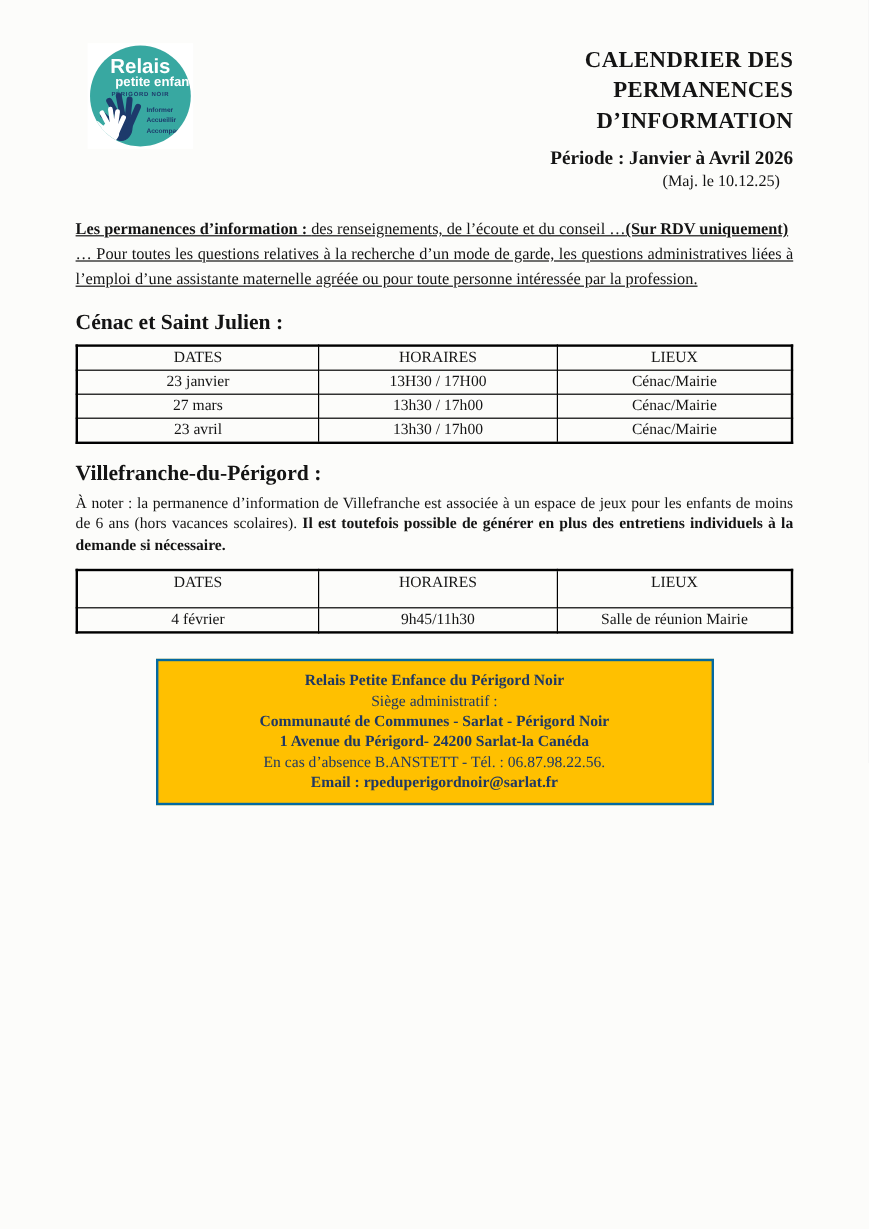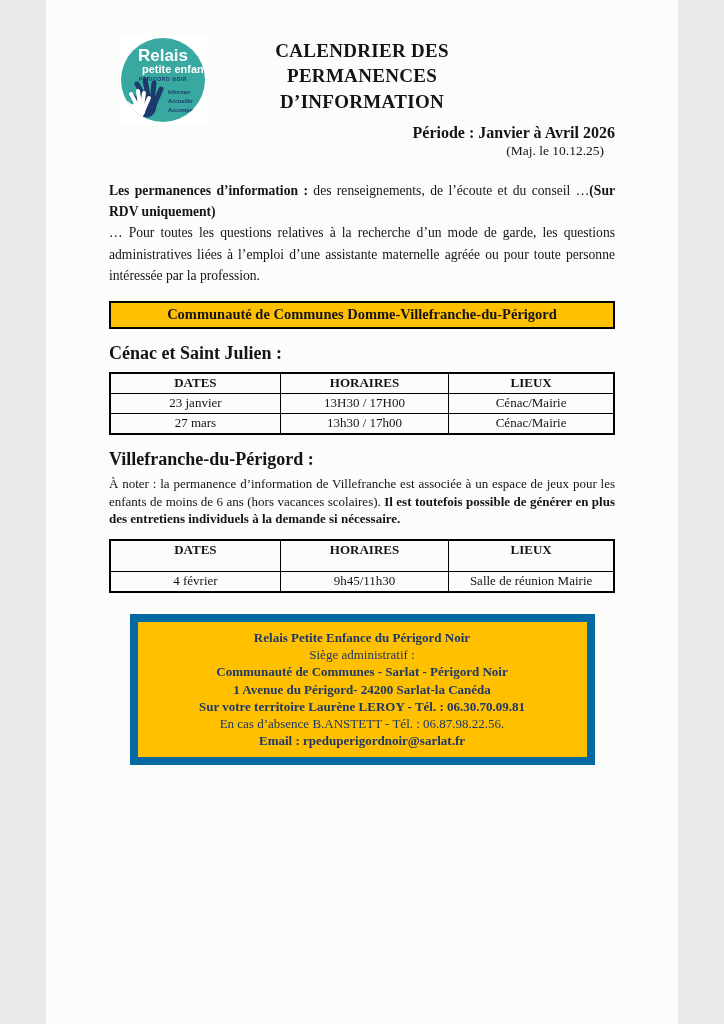--- a/index.html
+++ b/index.html
@@ -1,55 +1,55 @@
 <!DOCTYPE html>
 <html><head>
 <meta charset="utf-8">
 <style>
   html,body{margin:0;padding:0;background:#e9e9e9;}
   .page{
-    width:632px;height:1024px;background:#fcfcfa;position:relative;
+    width:724px;height:1024px;background:#fcfcfa;position:relative;
     font-family:"Liberation Serif", serif;color:#141414;
     box-sizing:border-box;padding:36px 63px 0 63px;overflow:hidden;
     margin:0 auto;
   }
 
   
   .header{position:relative;min-height:130px;}
   .logo{position:absolute;left:10px;top:0;width:88px;height:88px;background:#ffffff;}
   .logo-circle{width:84px;height:84px;border-radius:50%;background:#38a8a1;position:relative;margin:2px;overflow:hidden;font-family:"Liberation Sans", sans-serif;}
   .logo-relais{position:absolute;top:9px;left:0;width:100%;text-align:center;color:#fff;font-weight:bold;font-size:17px;line-height:1;}
   .logo-pe{position:absolute;top:26px;left:11px;width:100%;text-align:right;color:#fff;font-weight:bold;font-size:11px;line-height:1;}
   .logo-region{position:absolute;top:38px;left:0;width:100%;text-align:center;color:#1d3a6b;font-weight:bold;font-size:5px;letter-spacing:.6px;}
   .logo-hands{position:absolute;left:4px;top:38px;}
   .logo-tagline{position:absolute;left:47px;top:50px;color:#1d3a6b;font-weight:bold;font-size:5.5px;line-height:1.65;}
 
-  .title-block{text-align:center;font-weight:bold;font-size:19px;line-height:1.33;letter-spacing:.3px;padding-top:2px;}
+  .title-block{text-align:right;font-weight:bold;font-size:19px;line-height:1.33;letter-spacing:.3px;padding-top:2px;}
   .period{text-align:right;font-weight:bold;font-size:16px;margin-top:10px;}
   .updated{text-align:right;font-size:13.5px;padding-right:11px;margin-top:1px;}
 
   
-  .intro{margin-top:14px;font-size:13.6px;line-height:1.56;text-align:justify;}
+  .intro{margin-top:14px;font-size:13.6px;line-height:1.56;text-align:justify;text-decoration:underline;}
   .b{font-weight:bold;}
 
   
   .banner{margin-top:15px;background:#FFC000;border:2px solid #000;text-align:center;
     font-weight:bold;font-size:14.5px;padding:3px 0 4px 0;}
 
   
   .section-heading{font-size:18px;font-weight:bold;margin-top:14px;}
   table{width:100%;border-collapse:collapse;margin-top:8px;border:2px solid #000;}
   th,td{border:1px solid #000;text-align:center;font-size:13px;padding:1px 4px 2px 4px;font-weight:normal;}
-  th{font-weight:bold;}
+  th{font-weight:normal;}
   table.tall-header th{padding-bottom:13px;}
 
   .note{font-size:13px;line-height:1.36;text-align:justify;margin-top:5px;}
 
   
-  .contact{width:465px;margin:21px auto 0 auto;background:#FFC000;border:8px solid #0369a1;
+  .contact{width:465px;margin:21px auto 0 auto;background:#FFC000;border:2px solid #0369a1;
     color:#1F3864;text-align:center;font-size:13px;line-height:1.32;
     padding:7px 6px 8px 6px;box-sizing:border-box;}
 </style>
 </head>
 <body>
 
 <div class="page">
 
   <div class="header">
 
@@ -93,40 +93,44 @@
     </div>
     <div class="period">Période : Janvier à Avril 2026</div>
     <div class="updated">(Maj. le 10.12.25)</div>
   </div>
 
   <div class="intro">
     <div><span class="b">Les permanences d’information : </span><span>des renseignements, de l’écoute et du conseil …</span><span class="b">(Sur RDV uniquement)</span></div>
     <div>… Pour toutes les questions relatives à la recherche d’un mode de garde, les questions administratives liées à l’emploi d’une assistante maternelle agréée ou pour toute personne intéressée par la profession.</div>
   </div>
 
-  <div class="banner">Communauté de Communes Domme-Villefranche-du-Périgord</div>
 
   <div class="section-heading">Cénac et Saint Julien :</div>
 
   <table>
     <thead>
       <tr>
         <th style="width:33.8%">DATES</th>
         <th style="width:33.4%">HORAIRES</th>
         <th>LIEUX</th>
       </tr>
     </thead>
     <tbody>
       <tr>
         <td>23 janvier</td>
         <td>13H30 / 17H00</td>
         <td>Cénac/Mairie</td>
       </tr>
       <tr>
         <td>27 mars</td>
+        <td>13h30 / 17h00</td>
+        <td>Cénac/Mairie</td>
+      </tr>
+      <tr>
+        <td>23 avril</td>
         <td>13h30 / 17h00</td>
         <td>Cénac/Mairie</td>
       </tr>
     </tbody>
   </table>
 
   <div class="section-heading">Villefranche-du-Périgord :</div>
 
   <div class="note"><span>À noter : la permanence d’information de Villefranche est associée à un espace de jeux pour les enfants de moins de 6 ans (hors vacances scolaires). </span><span class="b">Il est toutefois possible de générer en plus des entretiens individuels à la demande si nécessaire.</span></div>
 
@@ -145,18 +149,17 @@
         <td>Salle de réunion Mairie</td>
       </tr>
     </tbody>
   </table>
 
   <div class="contact">
     <div class="b">Relais Petite Enfance du Périgord Noir</div>
     <div>Siège administratif :</div>
     <div class="b">Communauté de Communes - Sarlat - Périgord Noir</div>
     <div class="b">1 Avenue du Périgord- 24200 Sarlat-la Canéda</div>
-    <div class="b">Sur votre territoire Laurène LEROY - Tél. :  06.30.70.09.81</div>
     <div>En cas d’absence B.ANSTETT - Tél. : 06.87.98.22.56.</div>
     <div class="b">Email : rpeduperigordnoir@sarlat.fr</div>
   </div>
 
 </div>
 
 </body></html>

